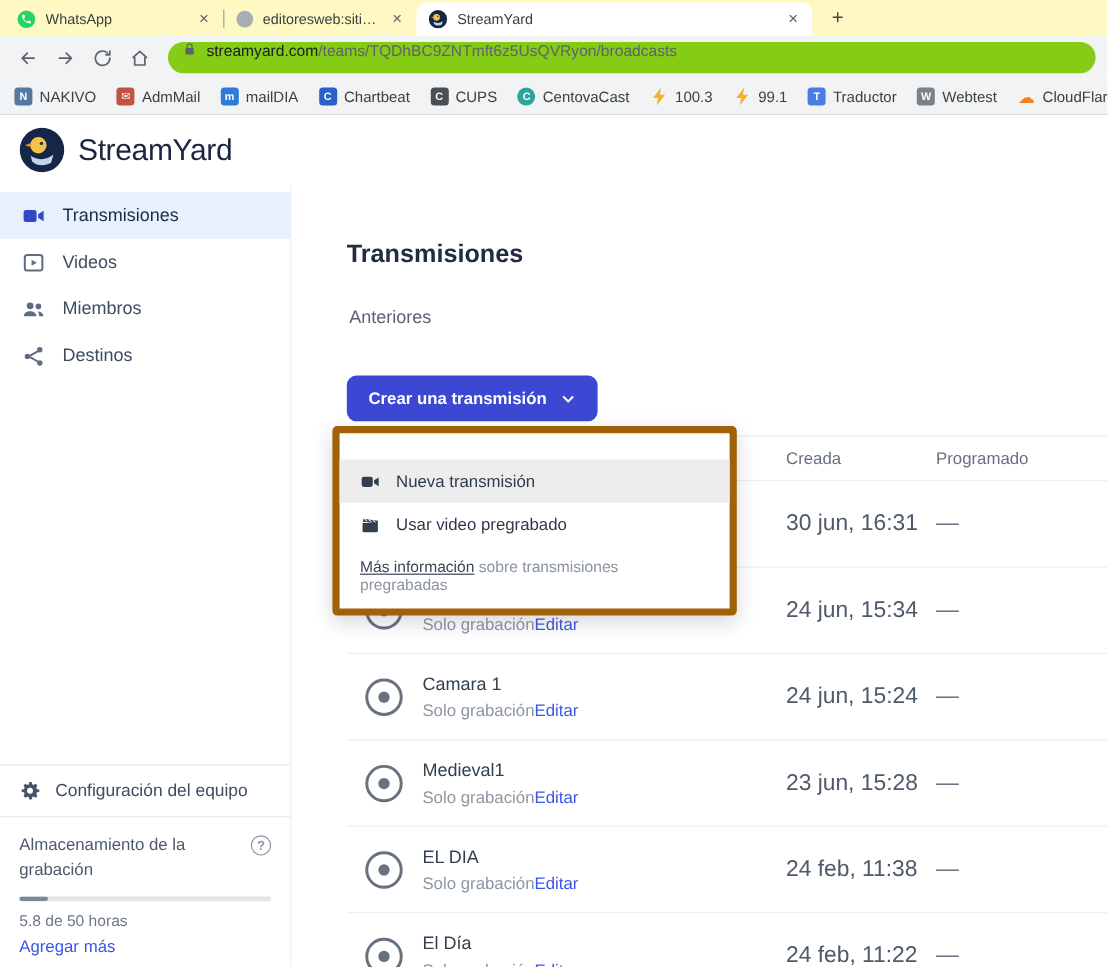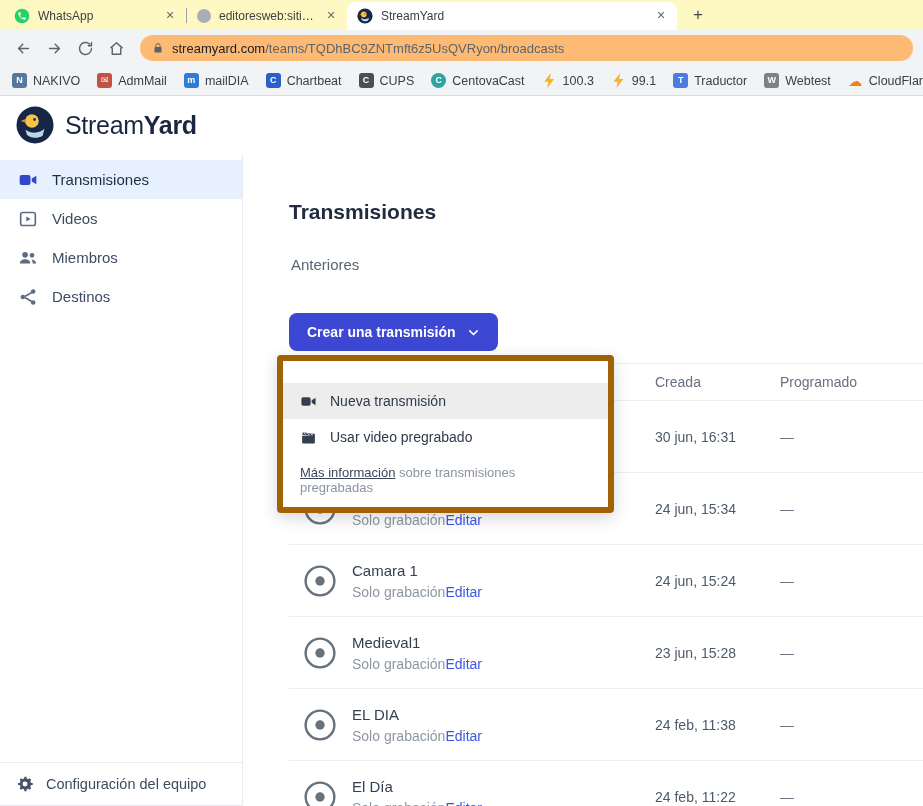--- a/index.html
+++ b/index.html
@@ -18,40 +18,40 @@
   .tab-close{font-size:14px;color:#5f6368;width:16px;height:16px;line-height:15px;text-align:center;border-radius:50%;flex:none}
   .tab-sep{width:1px;height:15px;background:#9aa0a6;align-self:center;flex:none}
   .favicon{width:16px;height:16px;flex:none;display:flex;align-items:center;justify-content:center}
   .favicon svg{width:16px;height:16px;display:block}
   .favicon.site{width:14px;height:14px;background:#a8aeb6;border-radius:50%}
   .newtab{width:26px;height:26px;margin-left:8px;align-self:center;text-align:center;line-height:25px;font-size:17px;color:#45494d;border-radius:50%;cursor:pointer}
 
   .toolbar{height:36px;background:#f1f3f4;display:flex;align-items:center;padding:0 10px;gap:4px;flex:none}
   .navbtn{width:27px;height:27px;display:flex;align-items:center;justify-content:center;color:#5f6368;border-radius:50%;cursor:pointer;flex:none}
   .navbtn svg{width:17px;height:17px}
-  .omnibox{flex:1;height:26px;background:#fdba74;border-radius:13px;display:flex;align-items:center;padding:0 12px;gap:8px;margin-left:6px;font-size:13px;cursor:text}
+  .omnibox{flex:1;height:26px;background:#84cc16;border-radius:13px;display:flex;padding:0 12px;gap:8px;margin-left:6px;font-size:13px;cursor:text}
   .lock{color:#5f6368;display:flex}
   .lock svg{width:12px;height:12px}
   .url{white-space:nowrap;overflow:hidden}
   .url .domain{color:#202124}
   .url .path{color:#5f6368}
 
   .bookmarks{height:30px;background:#f1f3f4;display:flex;align-items:center;padding:0 12px;gap:17px;border-bottom:1px solid #dadce0;flex:none;font-size:12.5px;color:#3c4043}
   .bm{display:flex;align-items:center;gap:6px;cursor:pointer;white-space:nowrap}
   .bm-ico{width:15px;height:15px;border-radius:3px;color:#fff;font-size:9px;font-weight:bold;display:flex;align-items:center;justify-content:center;flex:none;line-height:1}
   .bm-ico.circle{border-radius:50%}
   .bm-ico.bolt{border-radius:0;clip-path:polygon(62% 0,18% 58%,45% 58%,38% 100%,84% 40%,55% 40%)}
   .bm-ico.plain{font-size:14px;font-weight:normal}
 
   
   .app-header{height:58px;display:flex;align-items:center;padding-left:16px;gap:11px;flex:none;background:#fff}
   .logo{width:38px;height:38px;flex:none}
   .logo svg{width:38px;height:38px;display:block}
   .brand{font-size:25px;color:#1b2740;letter-spacing:-.3px}
-  .brand .bold{font-weight:700}
+  .brand .bold{font-weight:400}
 
   
   .app-body{flex:1;display:flex;min-height:0}
   .sidebar{width:243px;flex:none;border-right:1px solid #e8eaee;display:flex;flex-direction:column;padding-top:6px;background:#fff}
   .snav-item{height:39px;display:flex;align-items:center;gap:14px;padding:0 18px;font-size:15px;color:#3e4c61;cursor:pointer}
   .snav-ico{display:flex;flex:none;color:#5d6c82}
   .snav-ico svg{width:20px;height:20px}
   .snav-item.active{background:#e7f1fd;color:#1d2b47}
   .snav-item.active .snav-ico{color:#3446c9}
   .sidebar-bottom{margin-top:auto}
@@ -80,21 +80,21 @@
   .btable{margin-top:12px}
   .thead{display:grid;grid-template-columns:366px 125px 1fr;height:38px;align-items:center;border-top:1px solid #eceef2;border-bottom:1px solid #eceef2;color:#67707e;font-size:14px}
   .trow{display:grid;grid-template-columns:366px 125px 1fr;height:72px;align-items:center;border-bottom:1px solid #eceef2}
   .cell-main{display:flex;align-items:center;gap:15px;padding-left:14px;min-width:0}
   .rec{display:flex;flex:none}
   .rec svg{width:34px;height:34px;display:block}
   .meta{display:flex;flex-direction:column;gap:5px;min-width:0}
   .rtitle{font-size:15px;color:#323f4f;white-space:nowrap;overflow:hidden;text-overflow:ellipsis}
   .rsub{font-size:14px;color:#8d97a4;display:flex;align-items:flex-start}
   .edit{color:#3b55e6;font-weight:500;cursor:pointer;text-decoration:none}
-  .cell-date{font-size:14px;color:#4e5a69}
+  .cell-date{font-size:19px;color:#4e5a69}
   .cell-date.sched{color:#6b7585}
 
   .dropdown{position:absolute;left:34px;top:201px;width:337px;background:#fff;border:6px solid #a16207;border-radius:4px;box-shadow:0 5px 16px rgba(25,35,60,.18);z-index:5;padding:22px 0 8px}
   .dd-item{height:36px;display:flex;align-items:center;gap:13px;padding:0 17px;font-size:14px;color:#2e3a4b;cursor:pointer}
   .dd-item.hl{background:#ededee}
   .dd-ico{display:flex;color:#333f4f;flex:none}
   .dd-ico svg{width:17px;height:17px}
   .dd-foot{padding:10px 17px 4px;font-size:13px;color:#8b94a2}
   .dd-foot a{color:#3c4759;text-decoration:underline;cursor:pointer}
 </style>
@@ -279,20 +279,31 @@
         <div class="sdivider"></div>
         <div class="team-settings">
           <span class="gear">
             <svg viewBox="0 0 24 24" fill="currentColor">
                 <path fill-rule="evenodd" d="M13.9 2.2l.4 2.5c.6.2 1.2.5 1.7.8l2.3-1.2 1.9 1.9-1.2 2.3c.3.5.6 1.1.8 1.7l2.5.4v2.7l-2.5.4c-.2.6-.5 1.2-.8 1.7l1.2 2.3-1.9 1.9-2.3-1.2c-.5.3-1.1.6-1.7.8l-.4 2.5h-2.7l-.4-2.5c-.6-.2-1.2-.5-1.7-.8l-2.3 1.2-1.9-1.9 1.2-2.3c-.3-.5-.6-1.1-.8-1.7l-2.5-.4v-2.7l2.5-.4c.2-.6.5-1.2.8-1.7L4.9 6.2l1.9-1.9 2.3 1.2c.5-.3 1.1-.6 1.7-.8l.4-2.5h2.7zM12 8.7a3.3 3.3 0 1 0 0 6.6 3.3 3.3 0 0 0 0-6.6z"></path>
               </svg>
           </span>
           <span>Configuración del equipo</span>
         </div>
         <div class="sdivider"></div>
+        <div class="storage">
+          <div class="storage-head">
+            <div class="storage-title">Almacenamiento de la grabación</div>
+            <div class="help">?</div>
+          </div>
+          <div class="progress">
+            <div class="progress-fill" style="width: 11.6%;"></div>
+          </div>
+          <div class="storage-usage">5.8 de 50 horas</div>
+          <div class="add-more">Agregar más</div>
+        </div>
       </div>
     </aside>
 
     <main class="main">
       <h1 class="page-title">Transmisiones</h1>
 
       <div class="view-tabs">
         <div class="vtab">Anteriores</div>
       </div>
 

